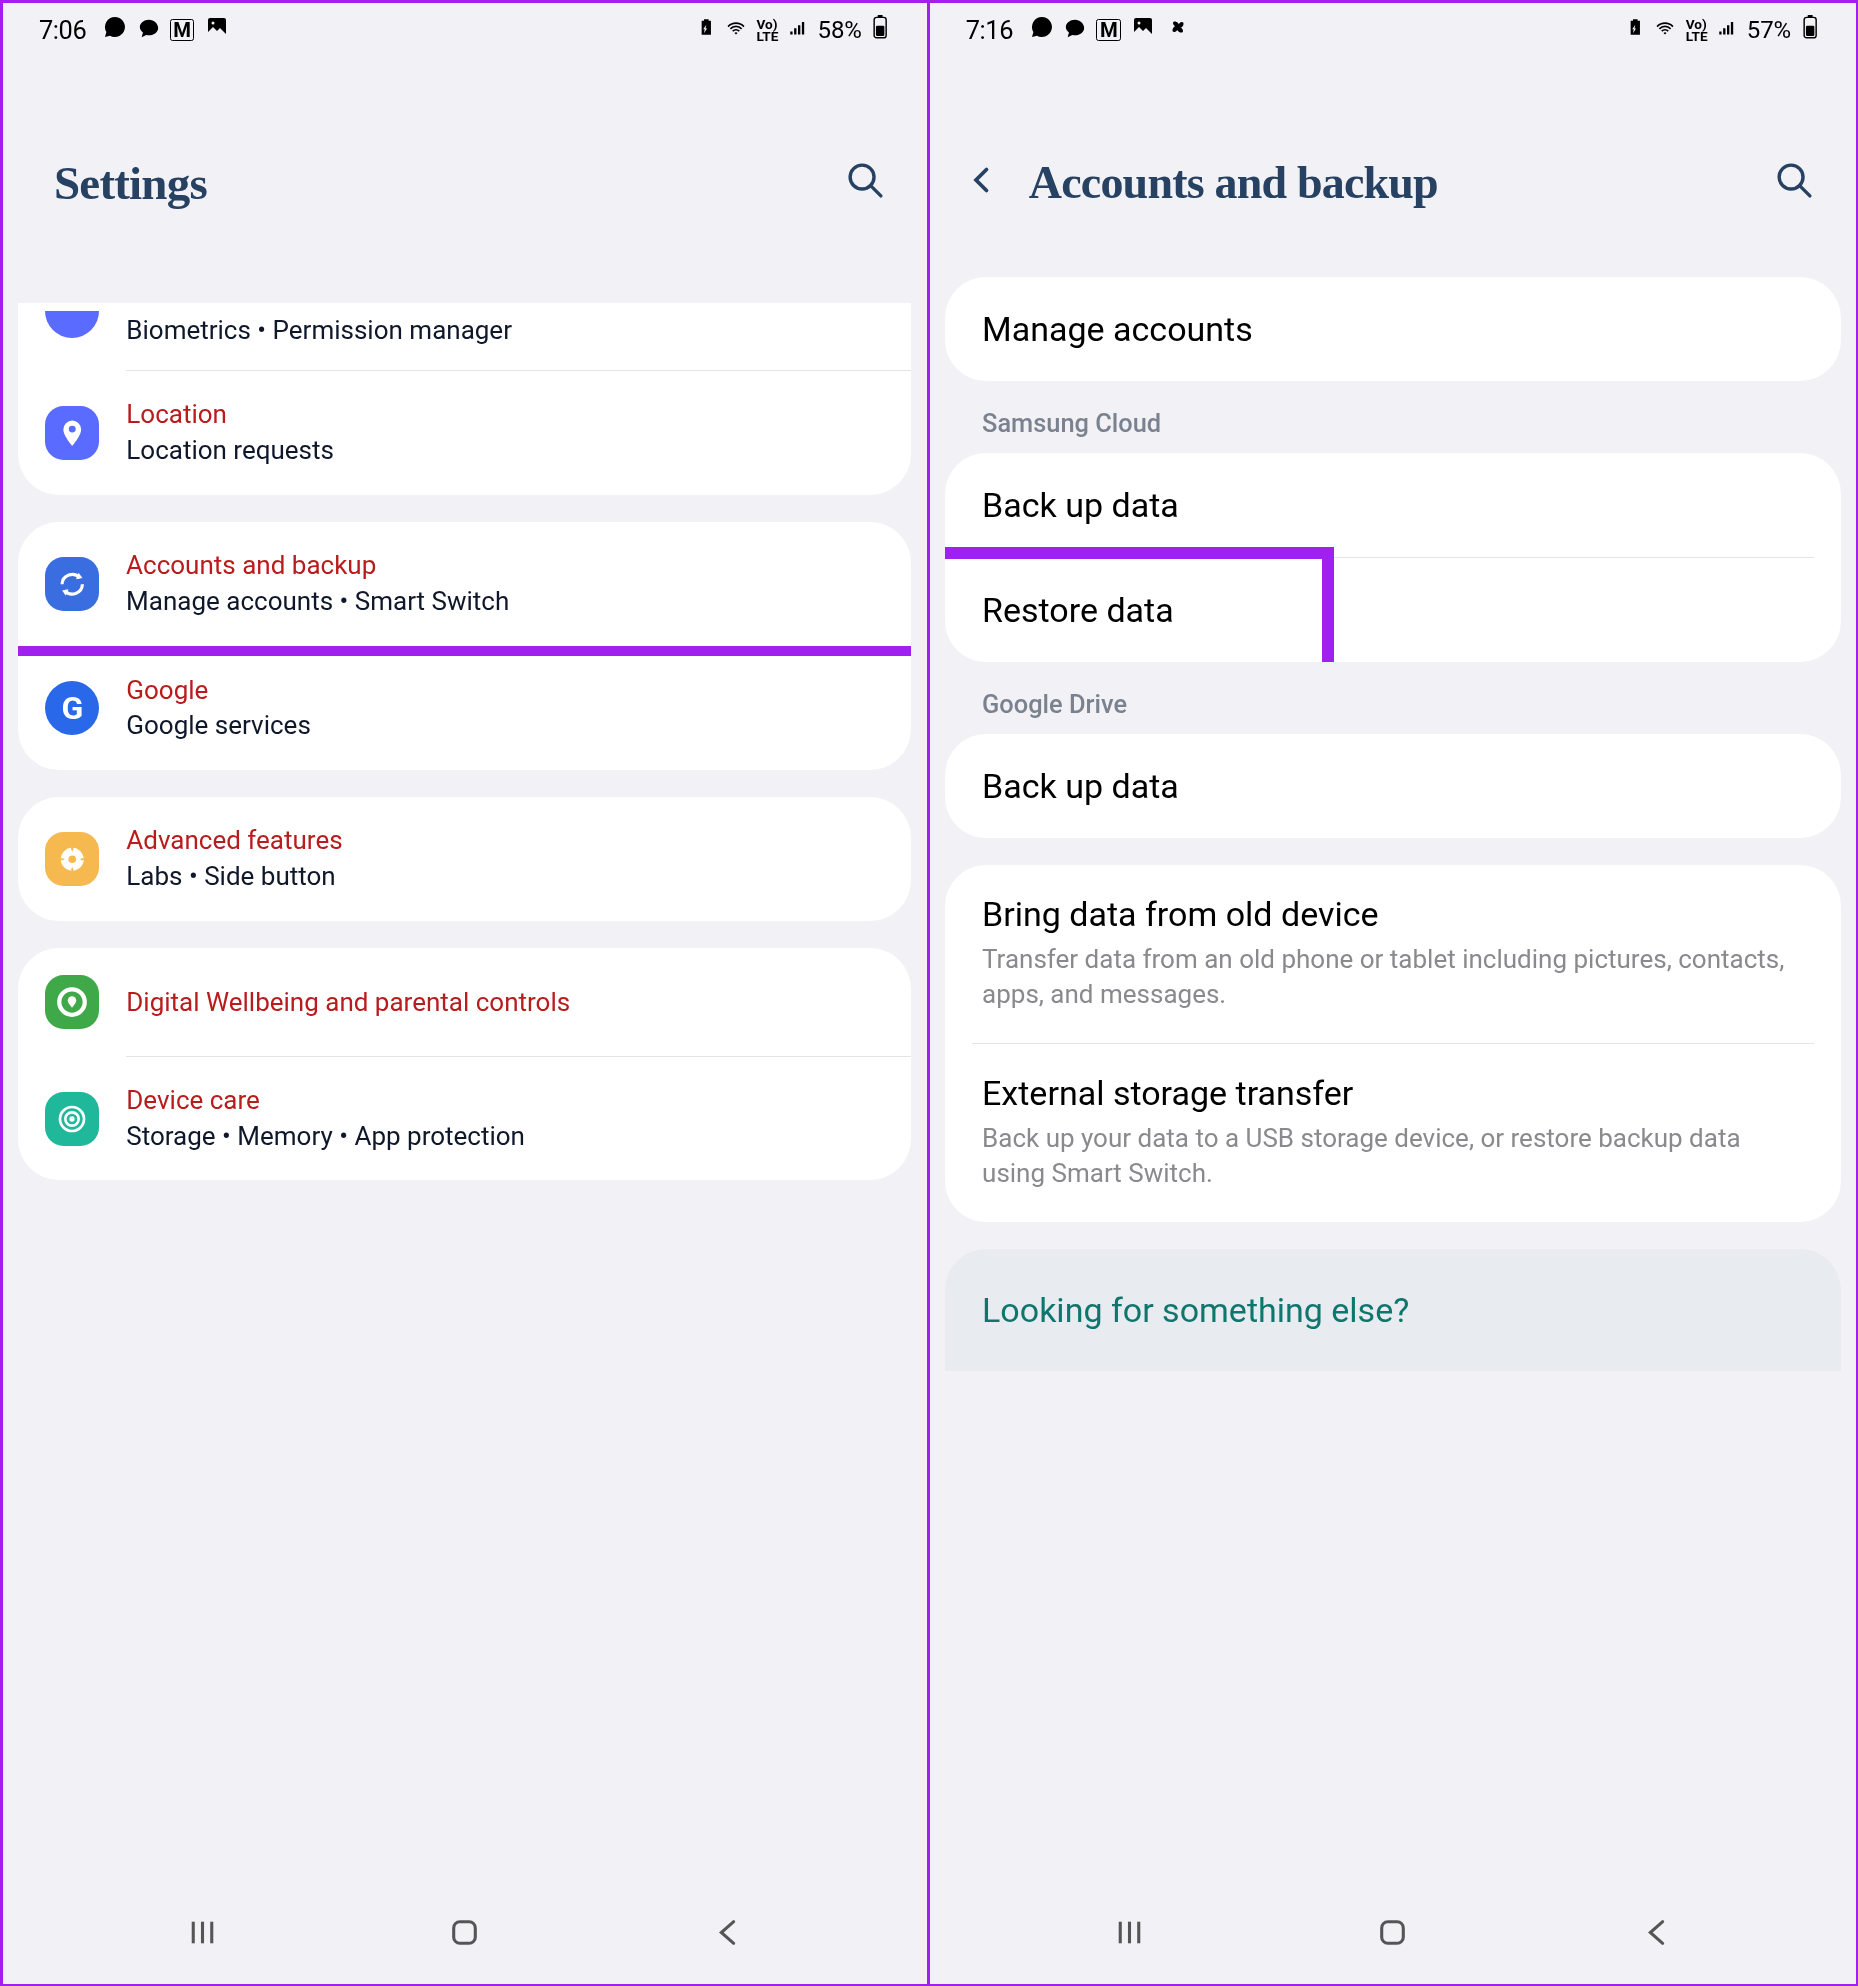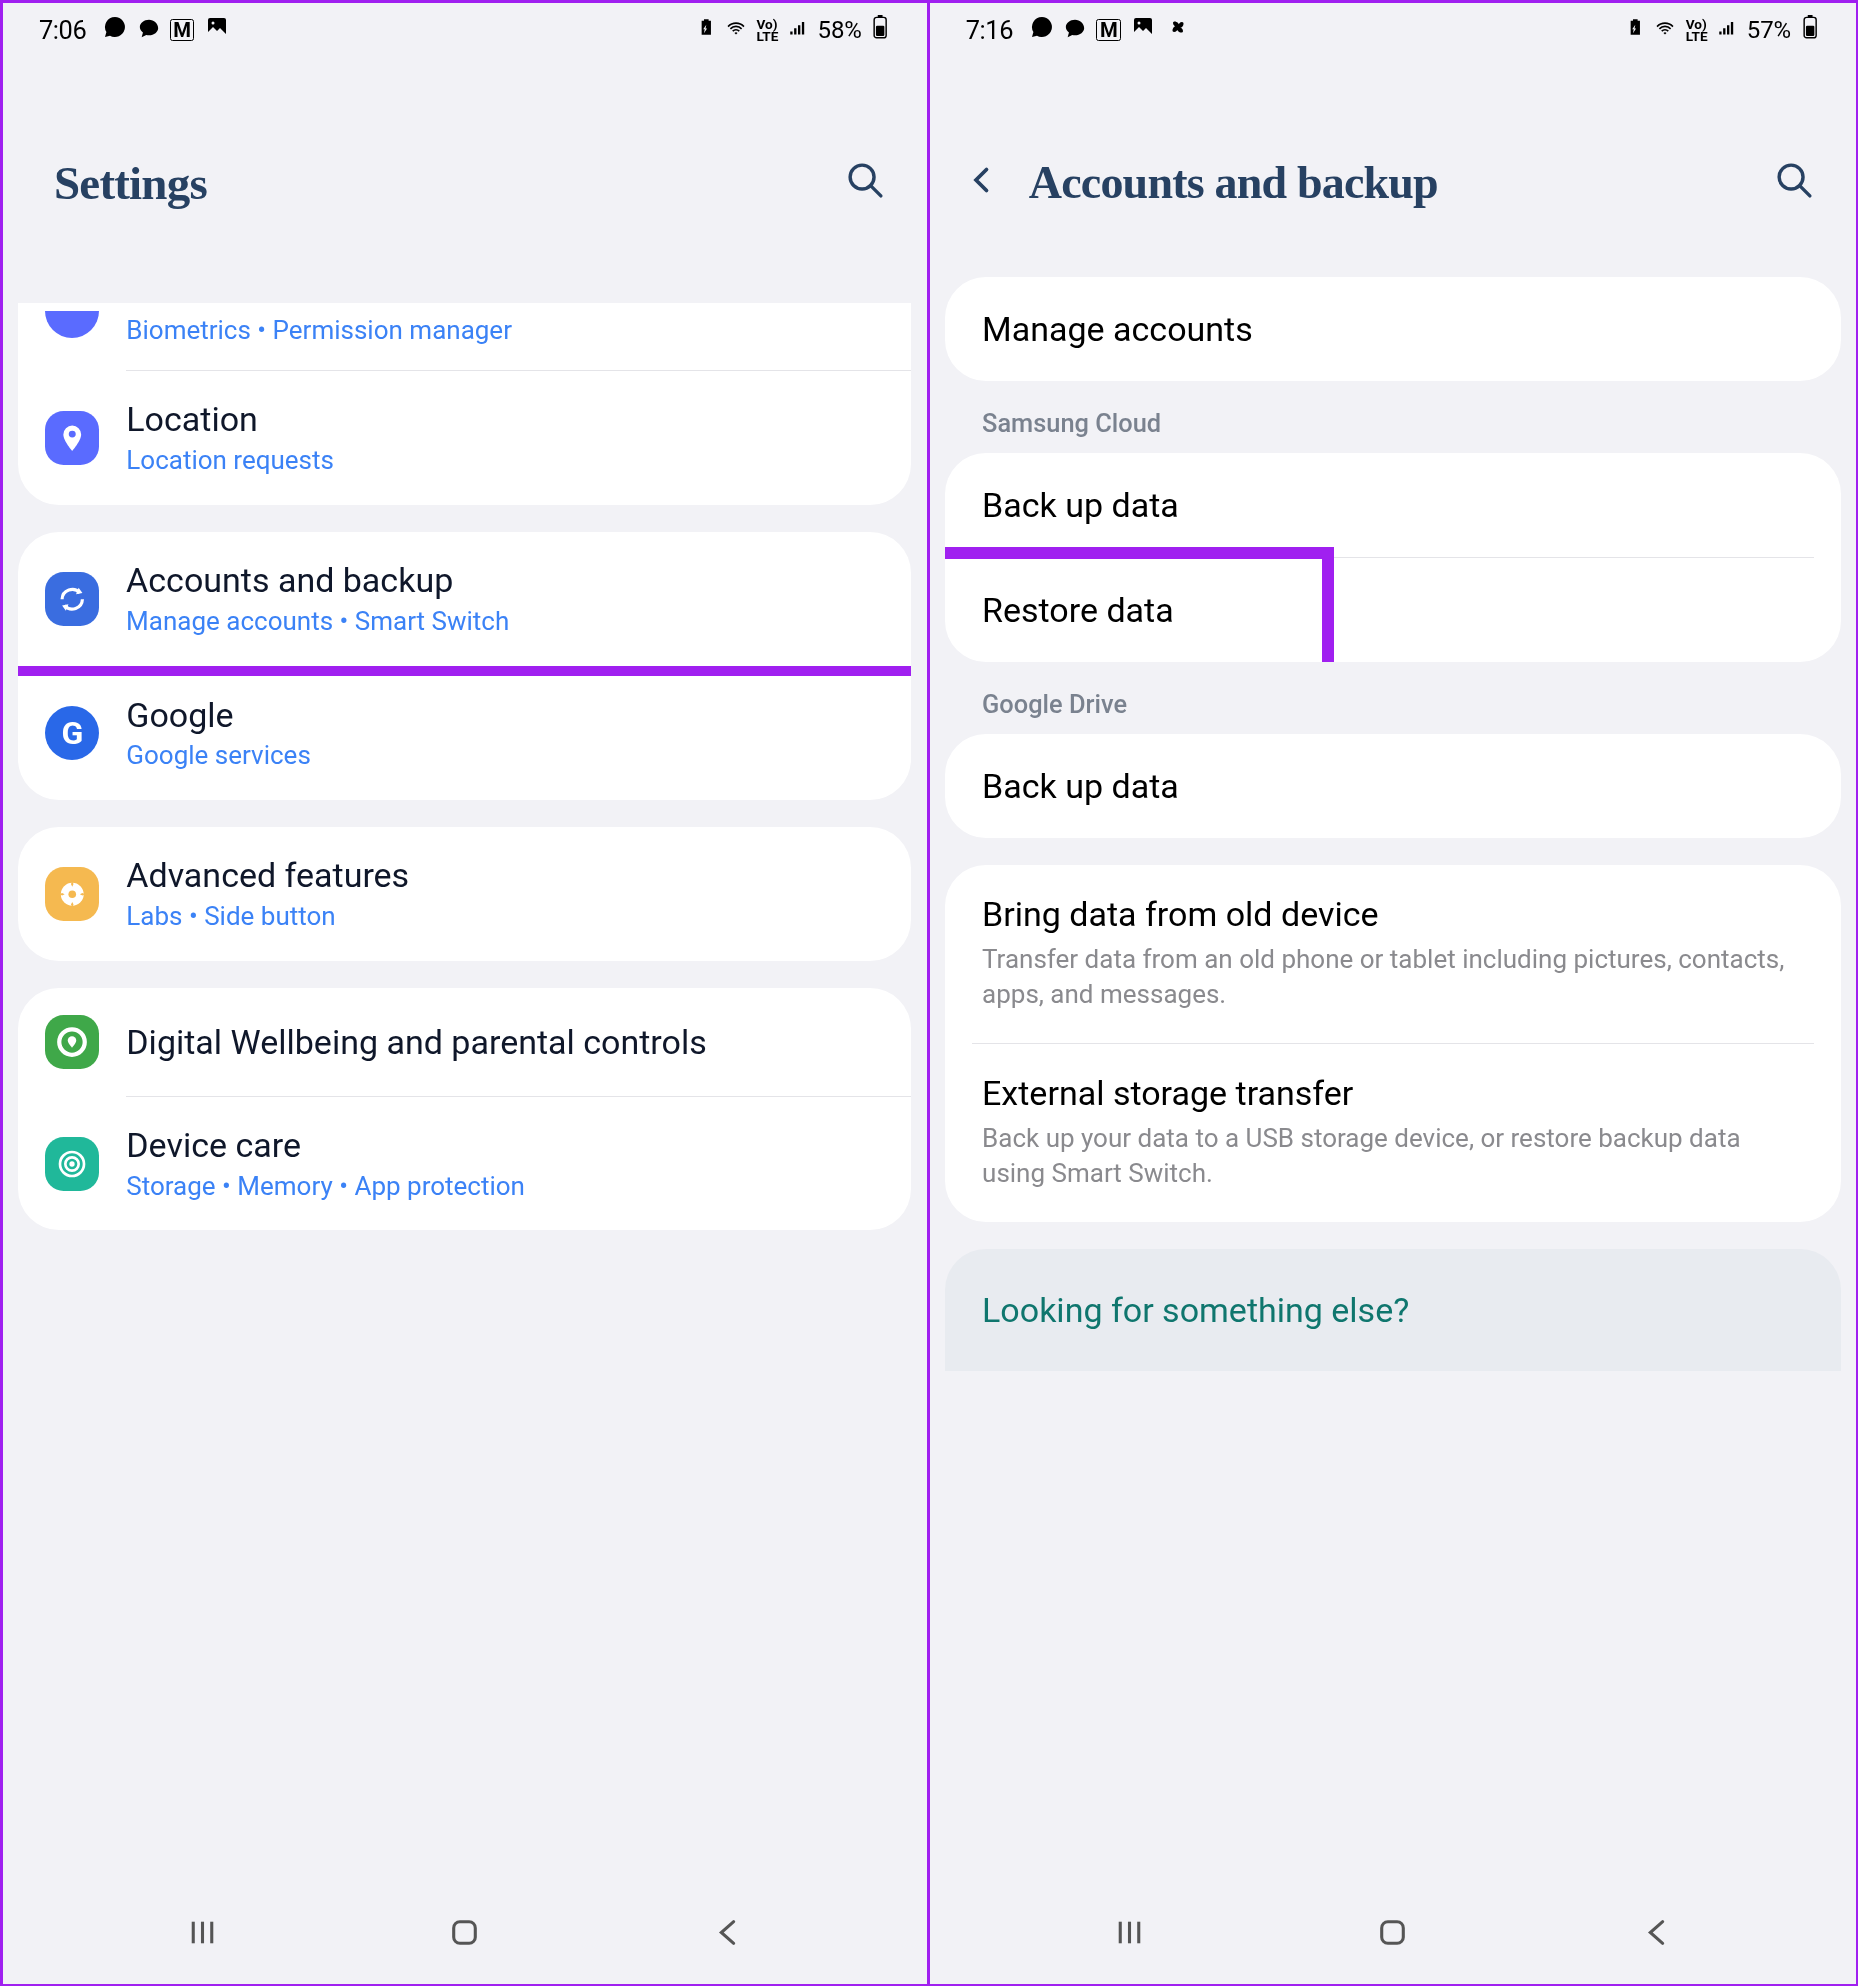--- a/index.html
+++ b/index.html
@@ -91,28 +91,28 @@
     height: 54px;
     min-width: 54px;
     border-radius: 18.6px;
     display: flex;
     align-items: center;
     justify-content: center;
     color: #fff;
   }
   .item-text { flex: 1; }
   .item-title {
-    font-size: 34px;
-    color: #0f172a;
+    font-size: 26px;
+    color: #b91c1c;
     font-weight: 400;
     line-height: 1.25;
   }
   .item-subtitle {
     font-size: 26px;
-    color: #3b82f6;
+    color: #0f172a;
     margin-top: 3.4px;
     line-height: 1.3;
   }
   .highlight-purple {
     border: 10.2px solid #a020f0;
     margin: -10.2px;
     position: relative;
     z-index: 5;
   }
   .section-header {

